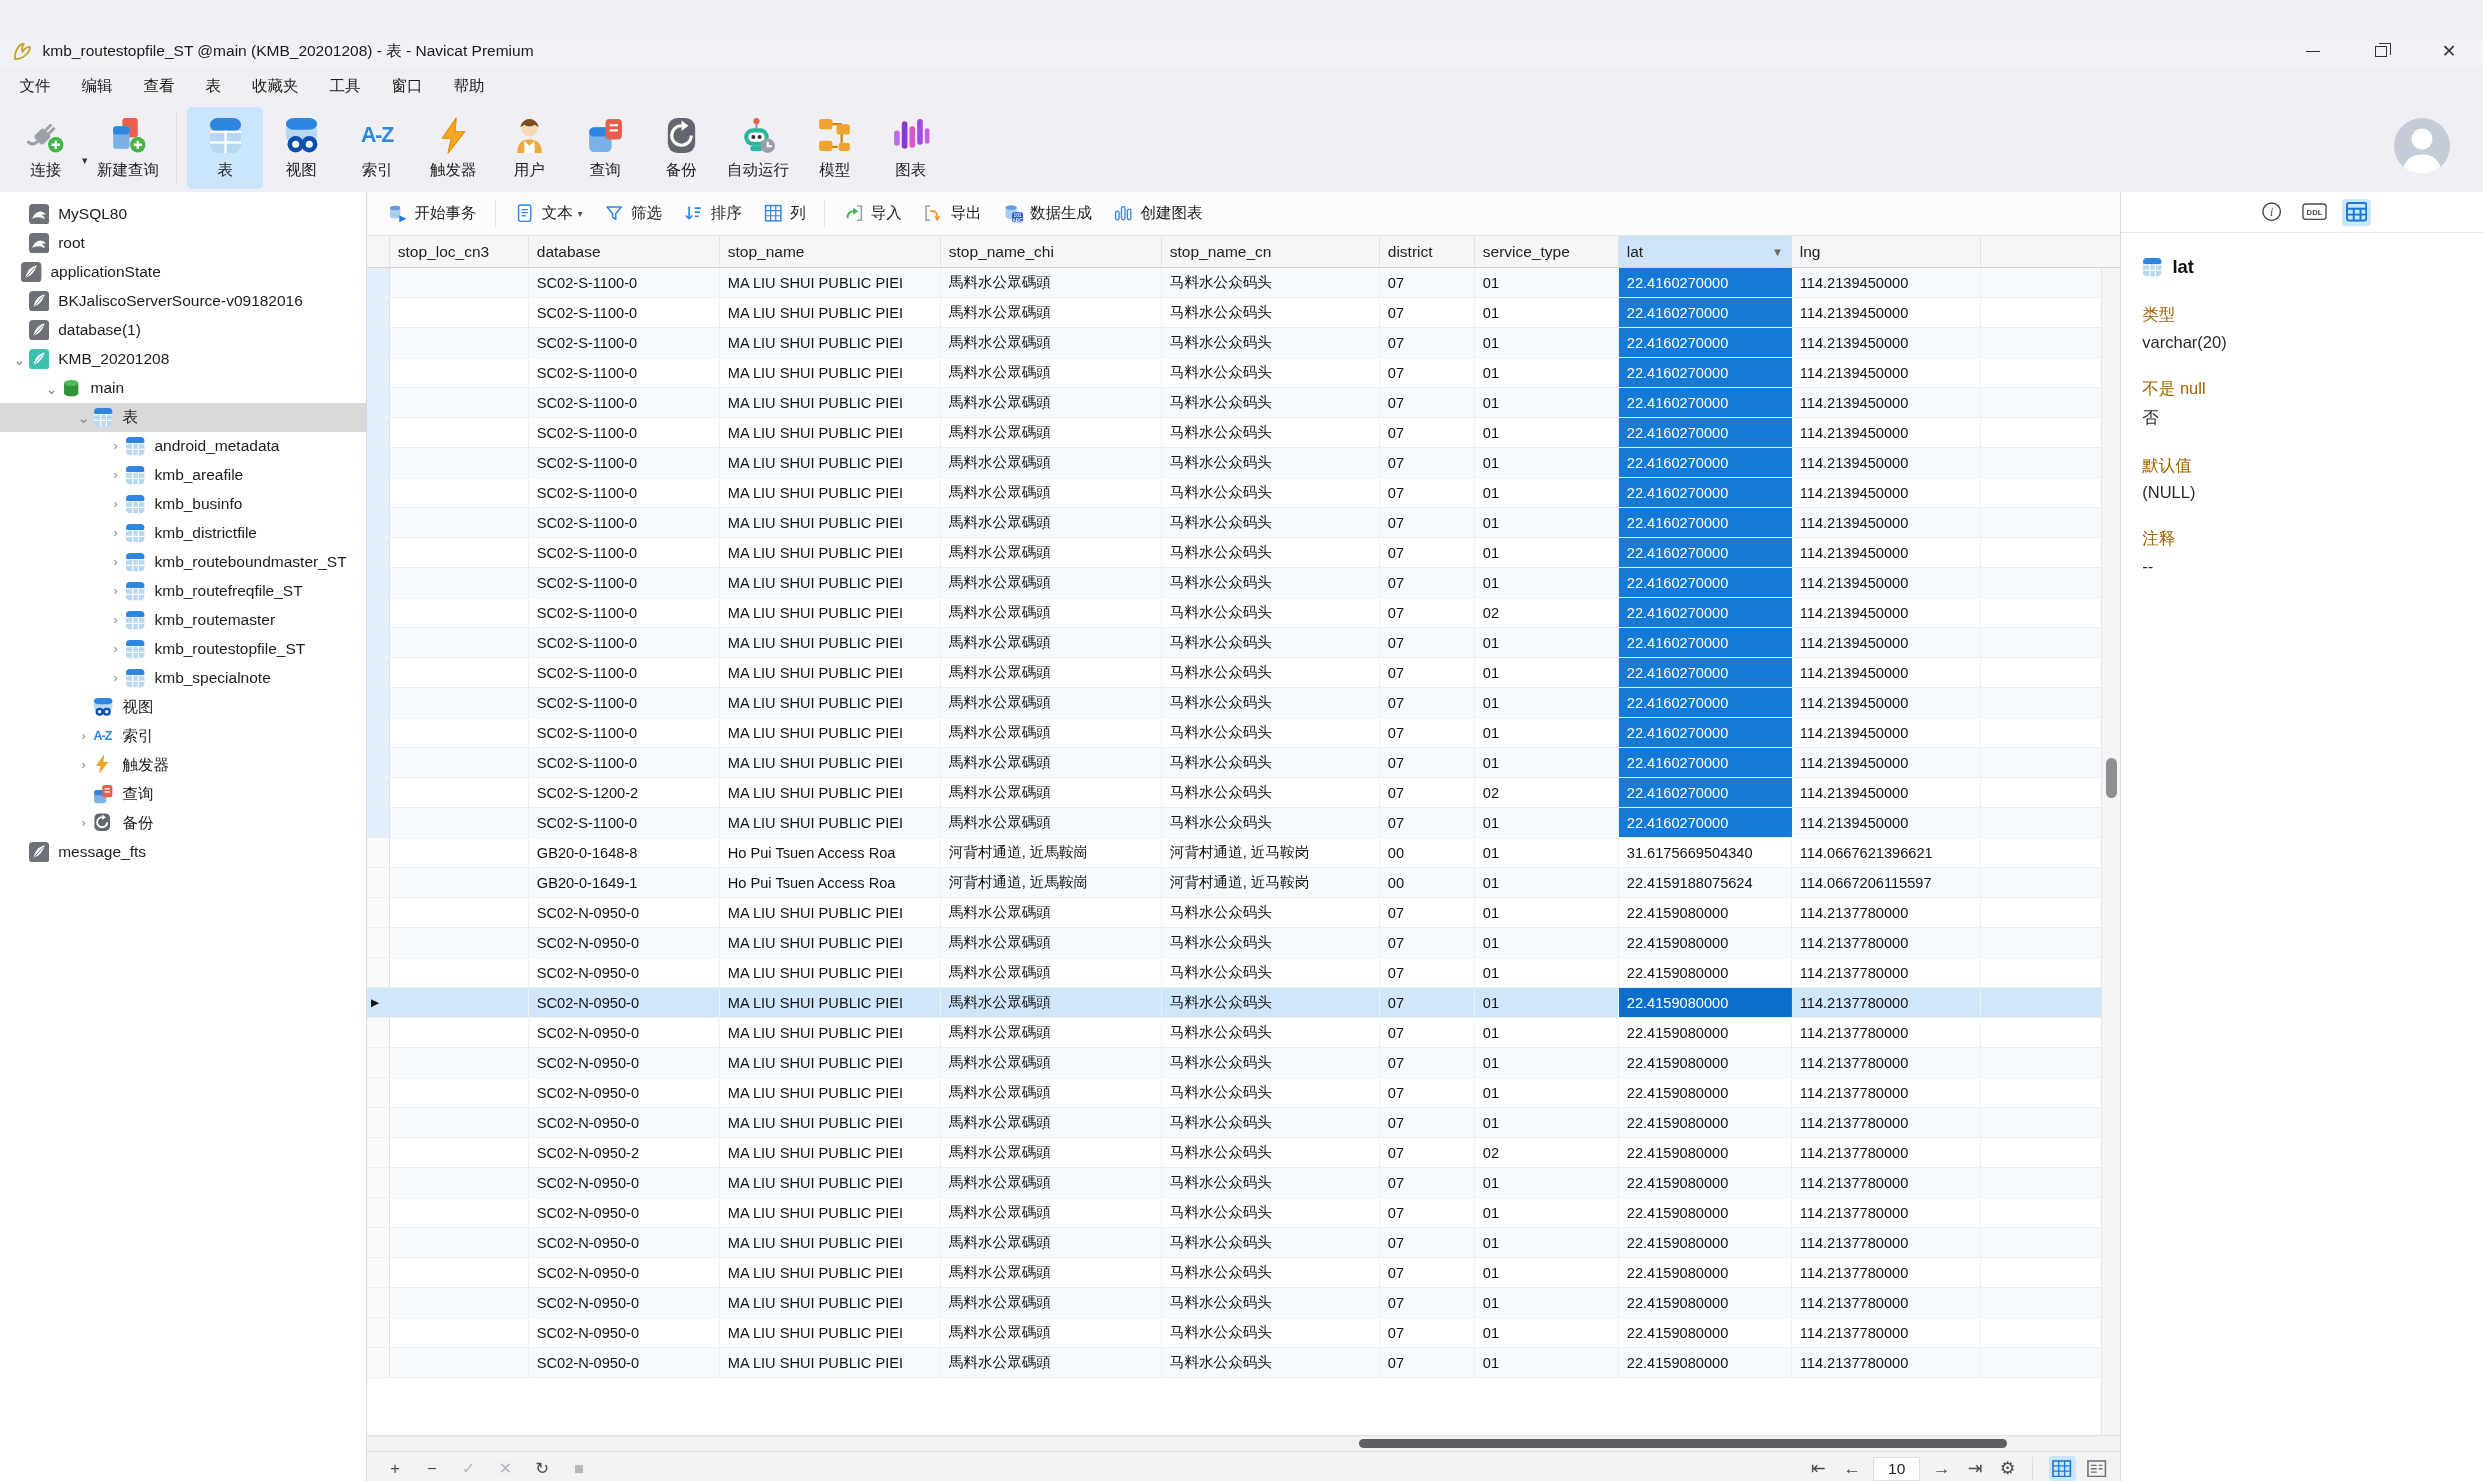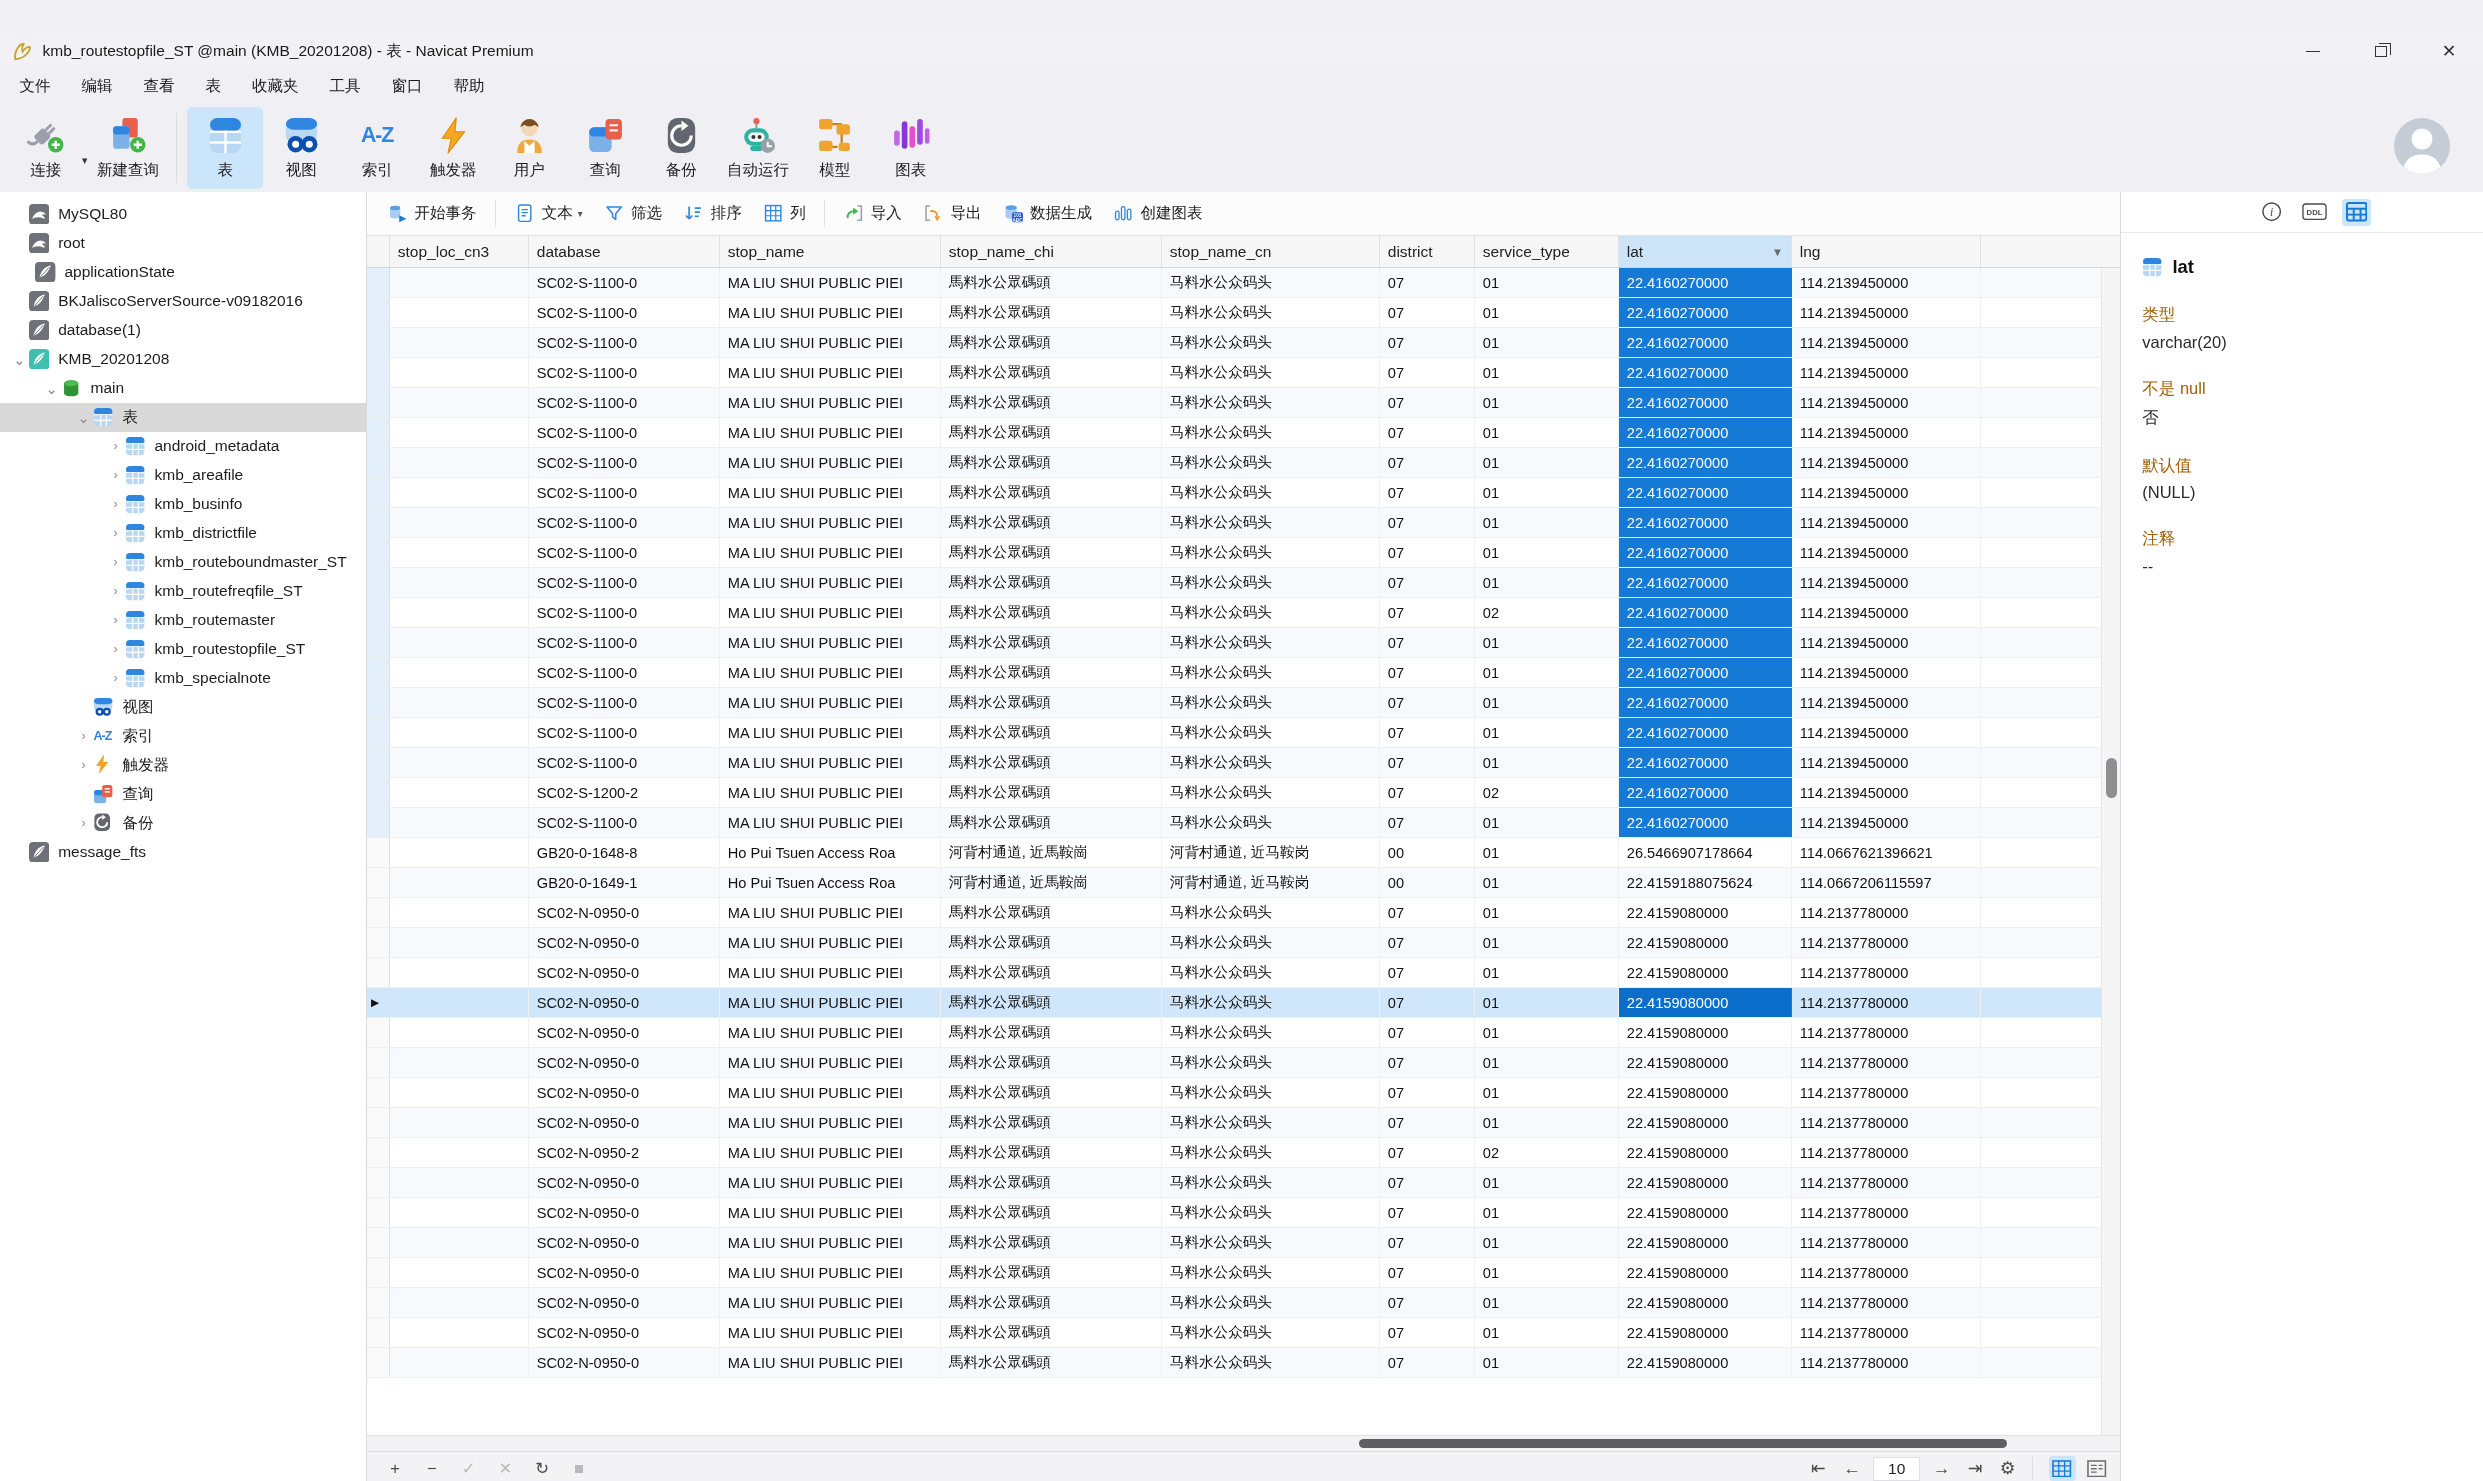--- a/index.html
+++ b/index.html
@@ -318,21 +318,21 @@
           <span class="tree-lb">MySQL80</span>
         </div>
         <div class="tree-row" style="padding-left: 9.7px;">
           <span class="tree-arrow"></span>
           <span class="tree-ic"><svg width="20.4" height="20.4" viewBox="0 0 20 20">
               <rect width="20" height="20" rx="4" fill="#6e7178"></rect>
               <path d="M3 14.5 q3.5-7.5 9-7 q3.5 0.3 4.5 3 q-2-1-4 0.2 q3 1.3 2.8 4 q-5-3.2-12.3-0.2 z" fill="#fff"></path>
             </svg></span>
           <span class="tree-lb">root</span>
         </div>
-        <div class="tree-row" style="padding-left: 16px;">
+        <div class="tree-row" style="padding-left: 2px;">
           <span class="tree-arrow"></span>
           <span class="tree-ic"><svg width="20.4" height="20.4" viewBox="0 0 20 20">
               <rect width="20" height="20" rx="4" fill="#6e7178"></rect>
               <path d="M4.5 15.5 C5.5 9 9.5 4.5 15.5 3.5 C13.5 9 10.5 13.5 4.5 15.5 Z" fill="#fff"></path>
               <path d="M5 15 L14 5" stroke="#6e7178" stroke-width="0.9"></path>
             </svg></span>
           <span class="tree-lb">applicationState</span>
         </div>
         <div class="tree-row" style="padding-left: 9.7px;">
           <span class="tree-arrow"></span>
@@ -922,21 +922,21 @@
             </div>
             <div class="grow">
               <div class="gcell gutter" style="width: 23px;"></div>
               <div class="gcell" style="width: 139px;"></div>
               <div class="gcell" style="width: 191px;">GB20-0-1648-8</div>
               <div class="gcell" style="width: 221px;">Ho Pui Tsuen Access Roa</div>
               <div class="gcell" style="width: 221px;">河背村通道, 近馬鞍崗</div>
               <div class="gcell" style="width: 218px;">河背村通道, 近马鞍岗</div>
               <div class="gcell" style="width: 95px;">00</div>
               <div class="gcell" style="width: 144px;">01</div>
-              <div class="gcell" style="width: 173px;">26.5466907178664</div>
+              <div class="gcell" style="width: 173px;">31.6175669504340</div>
               <div class="gcell" style="width: 189px;">114.0667621396621</div>
               <div class="gcell filler"></div>
             </div>
             <div class="grow alt">
               <div class="gcell gutter" style="width: 23px;"></div>
               <div class="gcell" style="width: 139px;"></div>
               <div class="gcell" style="width: 191px;">GB20-0-1649-1</div>
               <div class="gcell" style="width: 221px;">Ho Pui Tsuen Access Roa</div>
               <div class="gcell" style="width: 221px;">河背村通道, 近馬鞍崗</div>
               <div class="gcell" style="width: 218px;">河背村通道, 近马鞍岗</div>

